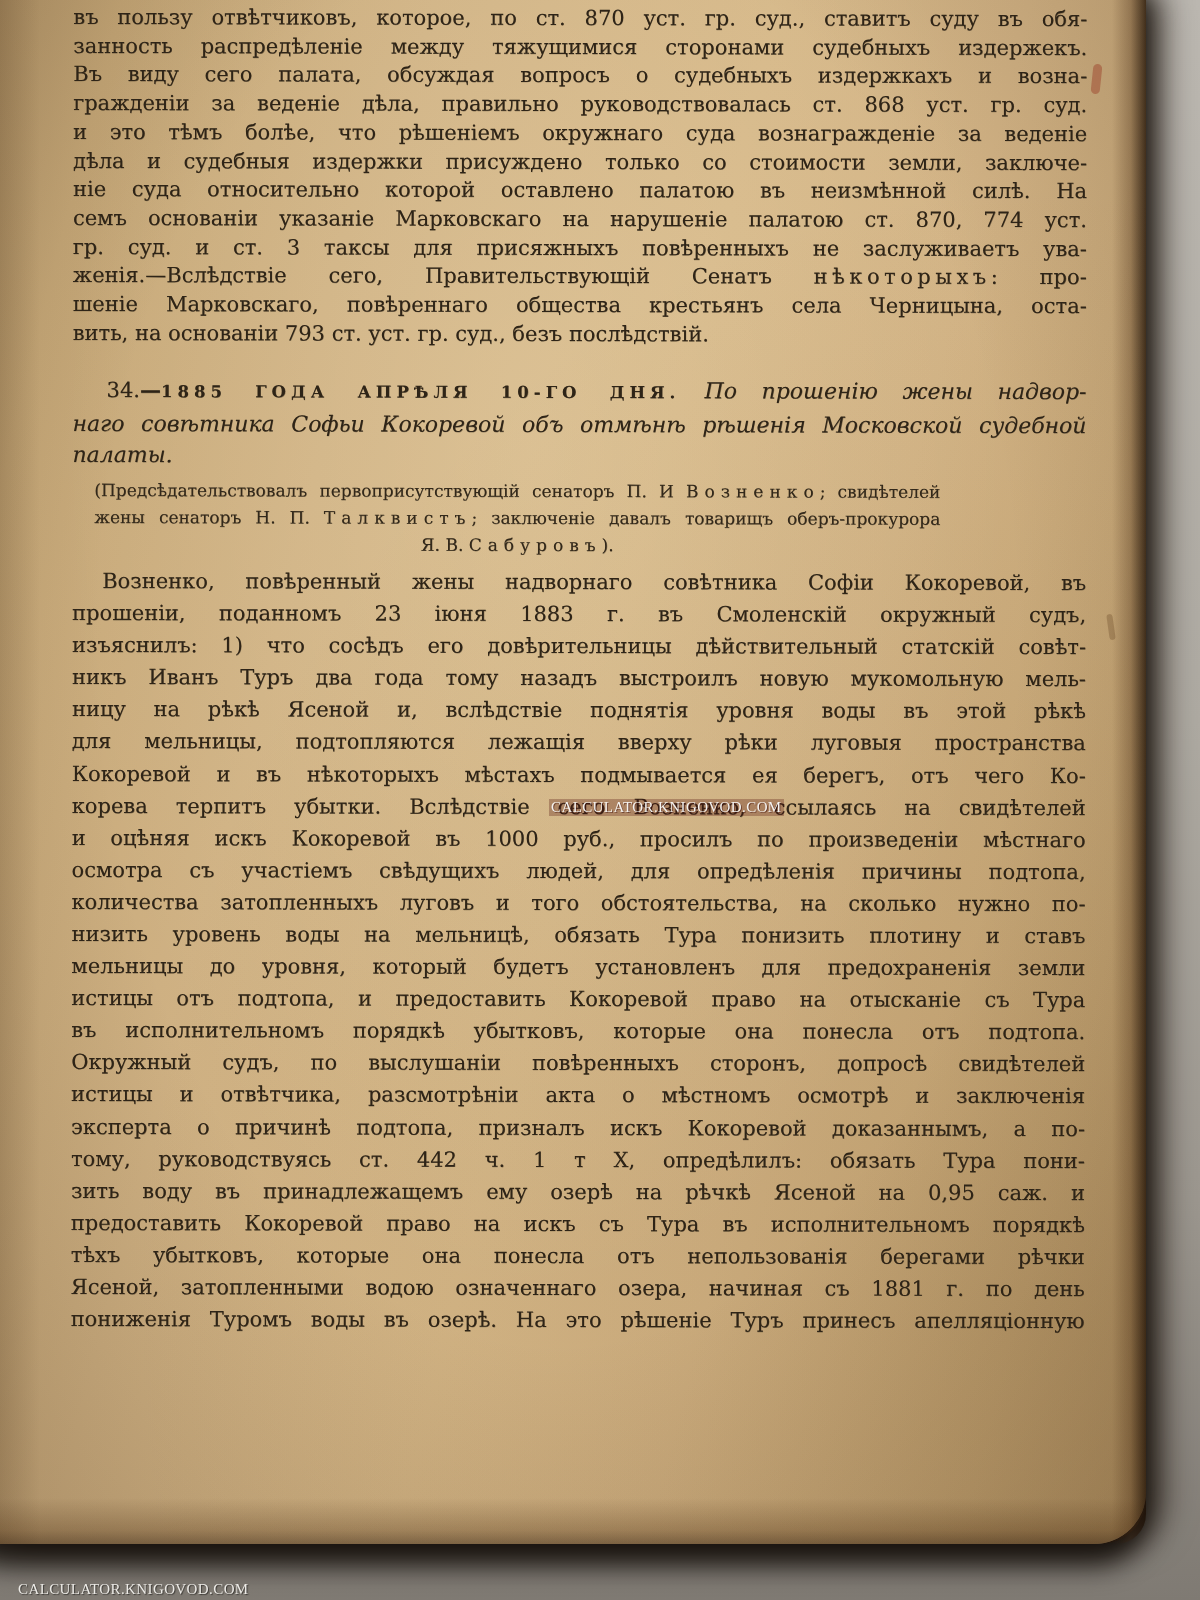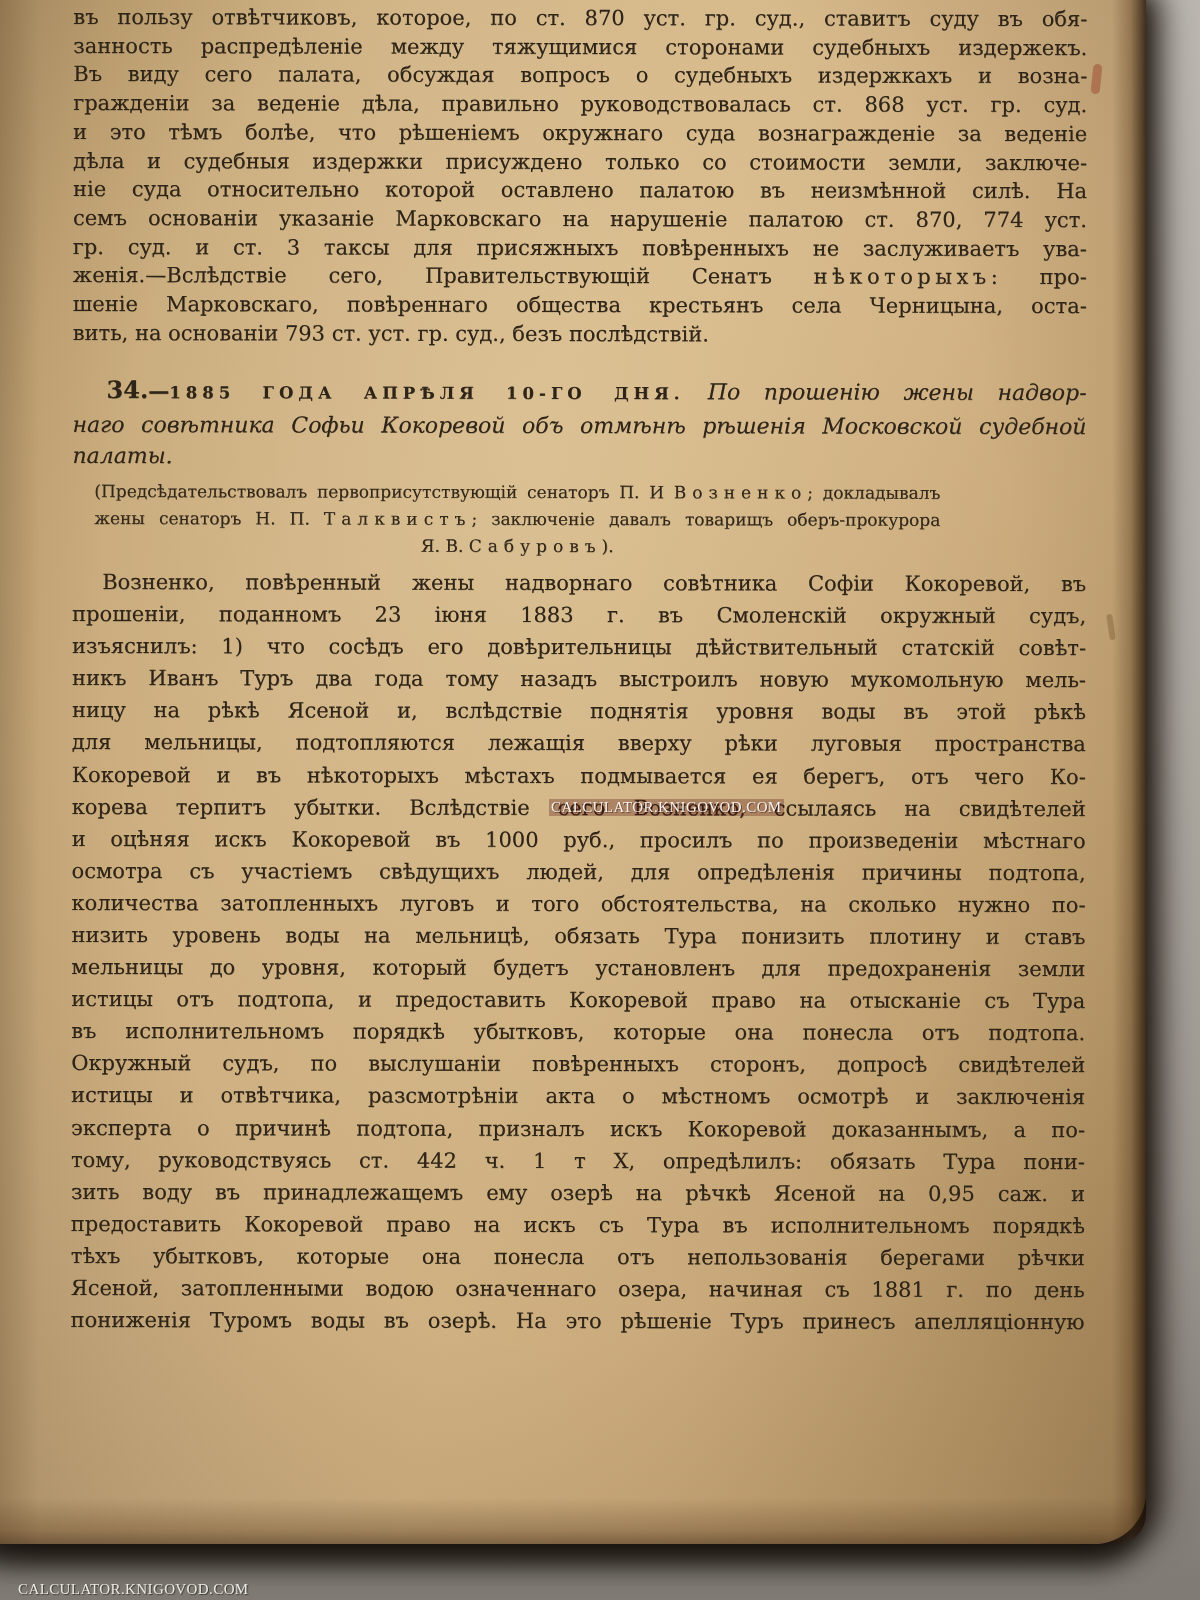--- a/index.html
+++ b/index.html
@@ -56,21 +56,21 @@
   .p1{line-height:28.7px;}
   .p2{margin-top:7px;line-height:32.1px;}
   .p2 .tline:first-child{text-indent:30px;}
   .sp{letter-spacing:4.5px;}
 
   
   .heading{margin-top:27px;line-height:31.5px;}
   .hline{font-size:21px;text-align:justify;text-align-last:justify;-moz-text-align-last:justify;}
   .hline.hlast{text-align-last:left;-moz-text-align-last:left;}
   .hl1{text-indent:34px;}
-  .hnum{font-weight:bold;font-size:24px;}
+  .hnum{font-weight:normal;font-size:21px;}
   .hdash{font-weight:bold;}
   .hcaps{font-weight:bold;font-size:16.5px;letter-spacing:5px;}
   .hit{font-style:italic;font-size:22px;}
 
   
   .paren{margin-top:6px;width:846px;margin-left:22px;font-size:17px;line-height:27px;color:#32281a;}
   .paren .pline{text-align:justify;text-align-last:justify;-moz-text-align-last:justify;}
   .paren .pline.center{text-align:center;text-align-last:center;-moz-text-align-last:center;}
   .paren .sp{letter-spacing:6px;}
 
@@ -110,21 +110,21 @@
         <div class="tline last">вить, на основаніи 793 ст. уст. гр. суд., безъ послѣдствій.</div>
       </div>
 
     <div class="heading">
       <div class="hline hl1"><span class="hnum">34.</span><span class="hdash">—</span><span class="hcaps">1885 ГОДА АПРѢЛЯ 10-ГО ДНЯ.</span> <span class="hit">По прошенію жены надвор-</span></div>
       <div class="hline hit">наго совѣтника Софьи Кокоревой объ отмѣнѣ рѣшенія Московской судебной</div>
       <div class="hline hit hlast">палаты.</div>
     </div>
 
     <div class="paren">
-      <div class="pline"><span>(Предсѣдательствовалъ первоприсутствующій сенаторъ П. И </span><span class="sp">Возненко</span><span>; докладывалъ</span></div>
+      <div class="pline"><span>(Предсѣдательствовалъ первоприсутствующій сенаторъ П. И </span><span class="sp">Возненко</span><span>; свидѣтелей</span></div>
       <div class="pline"><span>жены сенаторъ Н. П. </span><span class="sp">Талквистъ</span><span>; заключеніе давалъ товарищъ оберъ-прокурора</span></div>
       <div class="pline center"><span>Я. В. </span><span class="sp">Сабуровъ</span><span>).</span></div>
     </div>
 
     <div class="p2">
         <div class="tline">Возненко, повѣренный жены надворнаго совѣтника Софіи Кокоревой, въ</div>
         <div class="tline">прошеніи, поданномъ 23 іюня 1883 г. въ Смоленскій окружный судъ,</div>
         <div class="tline">изъяснилъ: 1) что сосѣдъ его довѣрительницы дѣйствительный статскій совѣт-</div>
         <div class="tline">никъ Иванъ Туръ два года тому назадъ выстроилъ новую мукомольную мель-</div>
         <div class="tline">ницу на рѣкѣ Ясеной и, вслѣдствіе поднятія уровня воды въ этой рѣкѣ</div>

